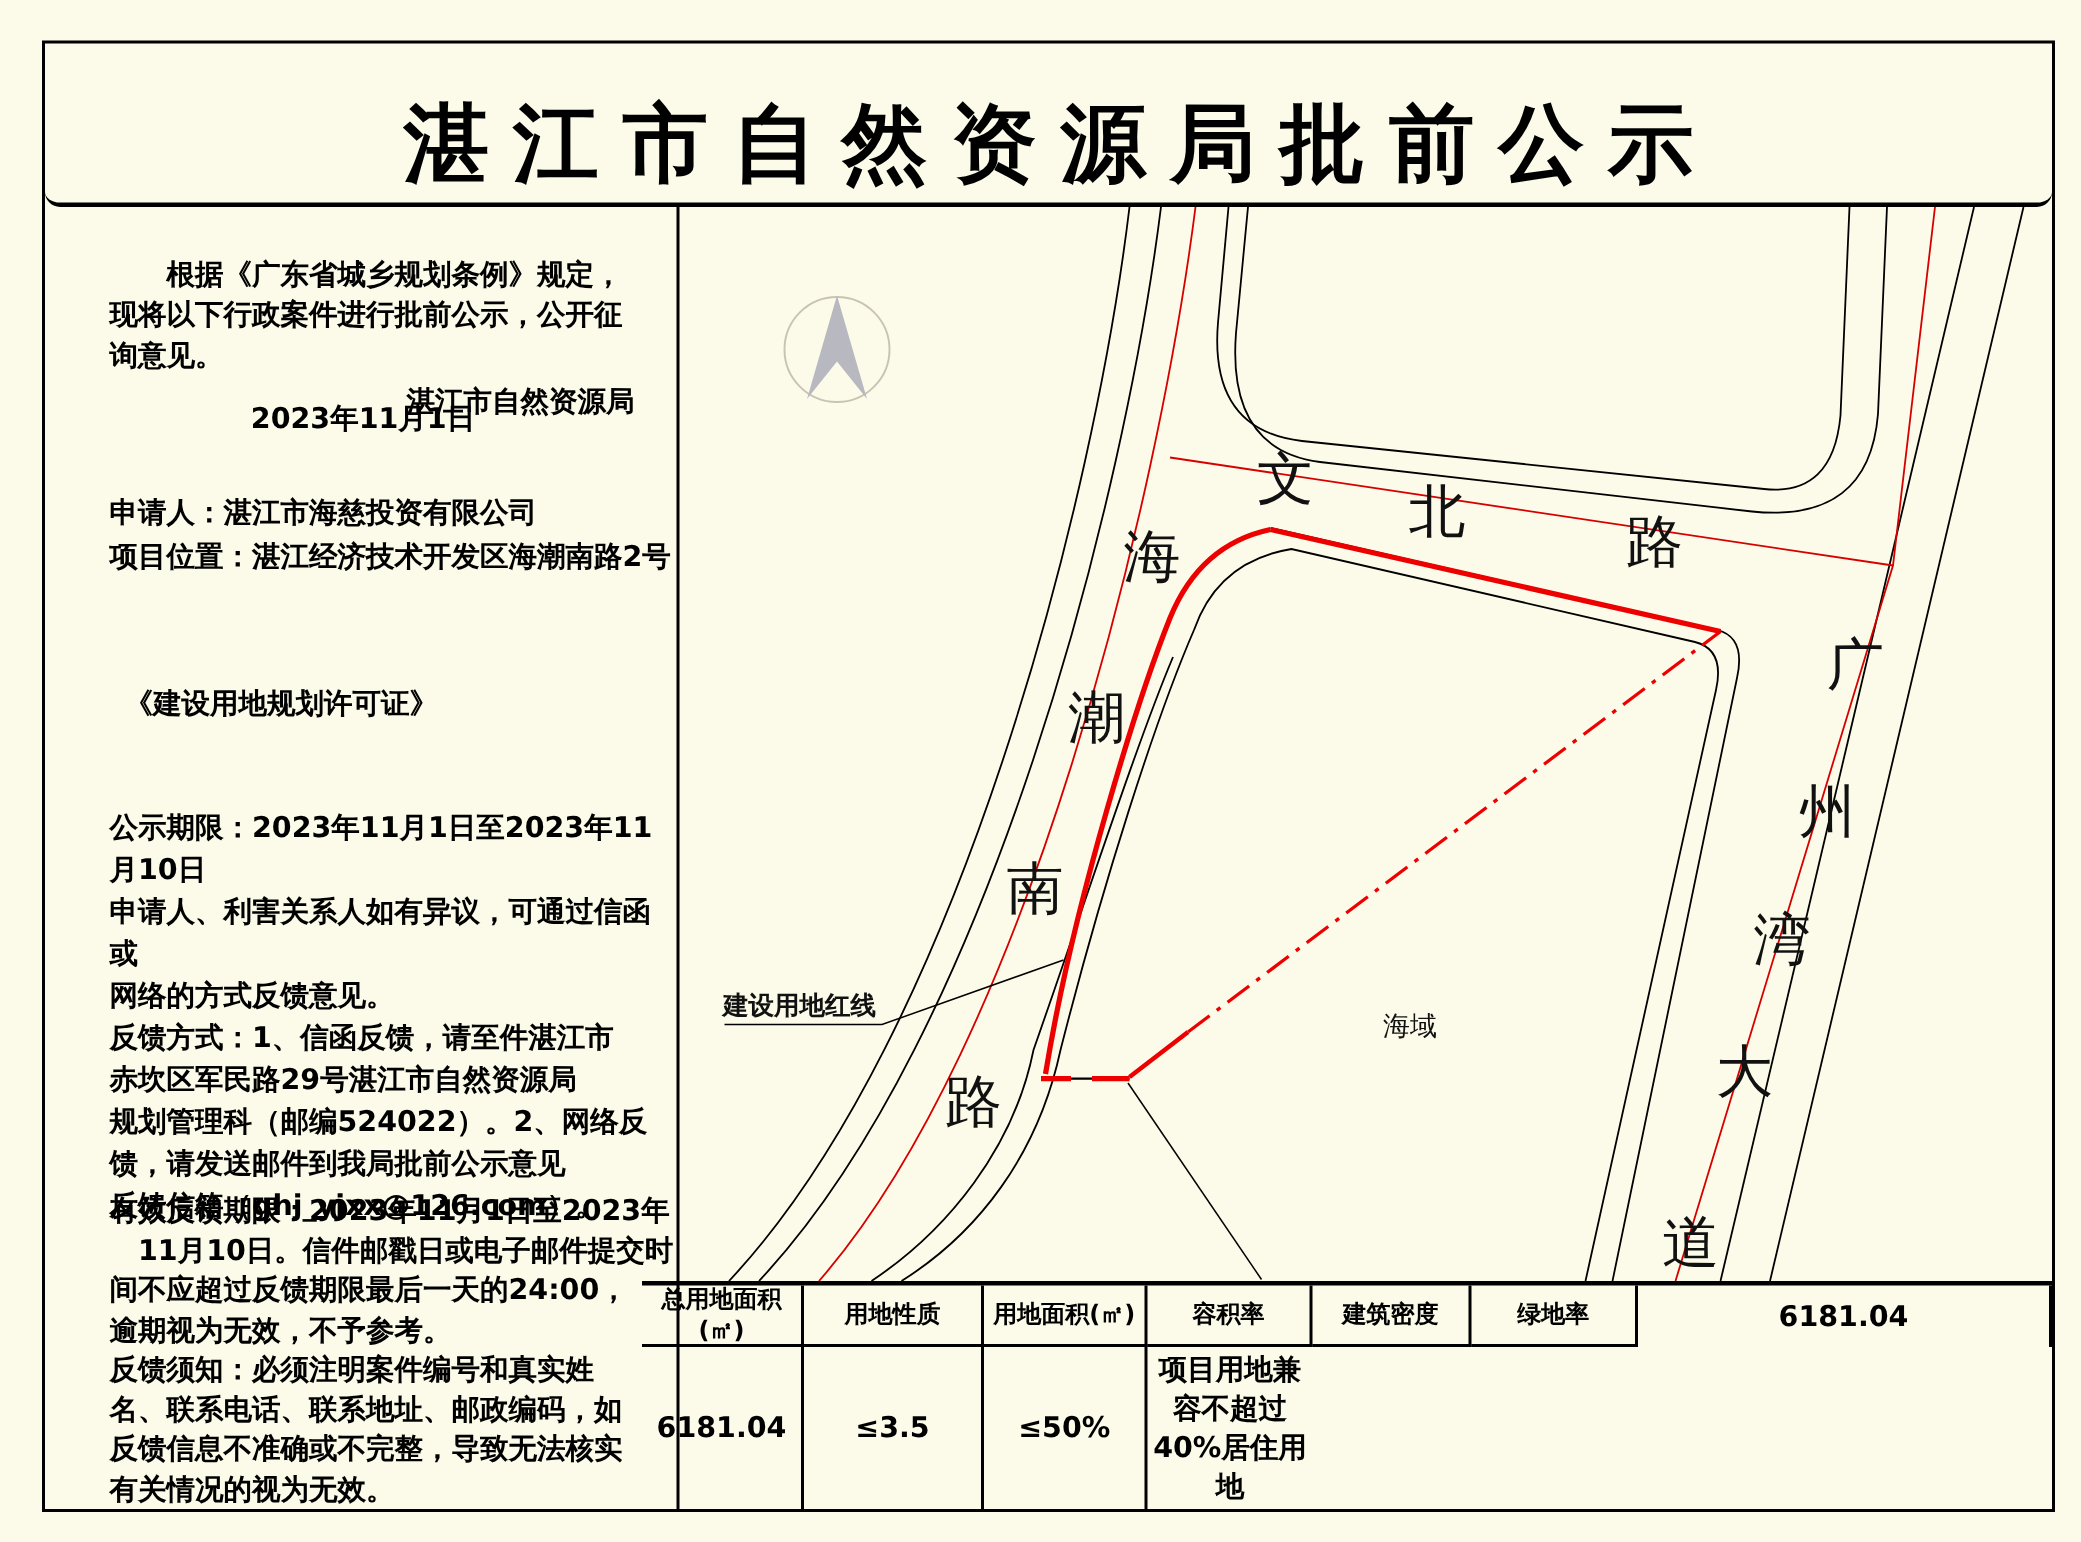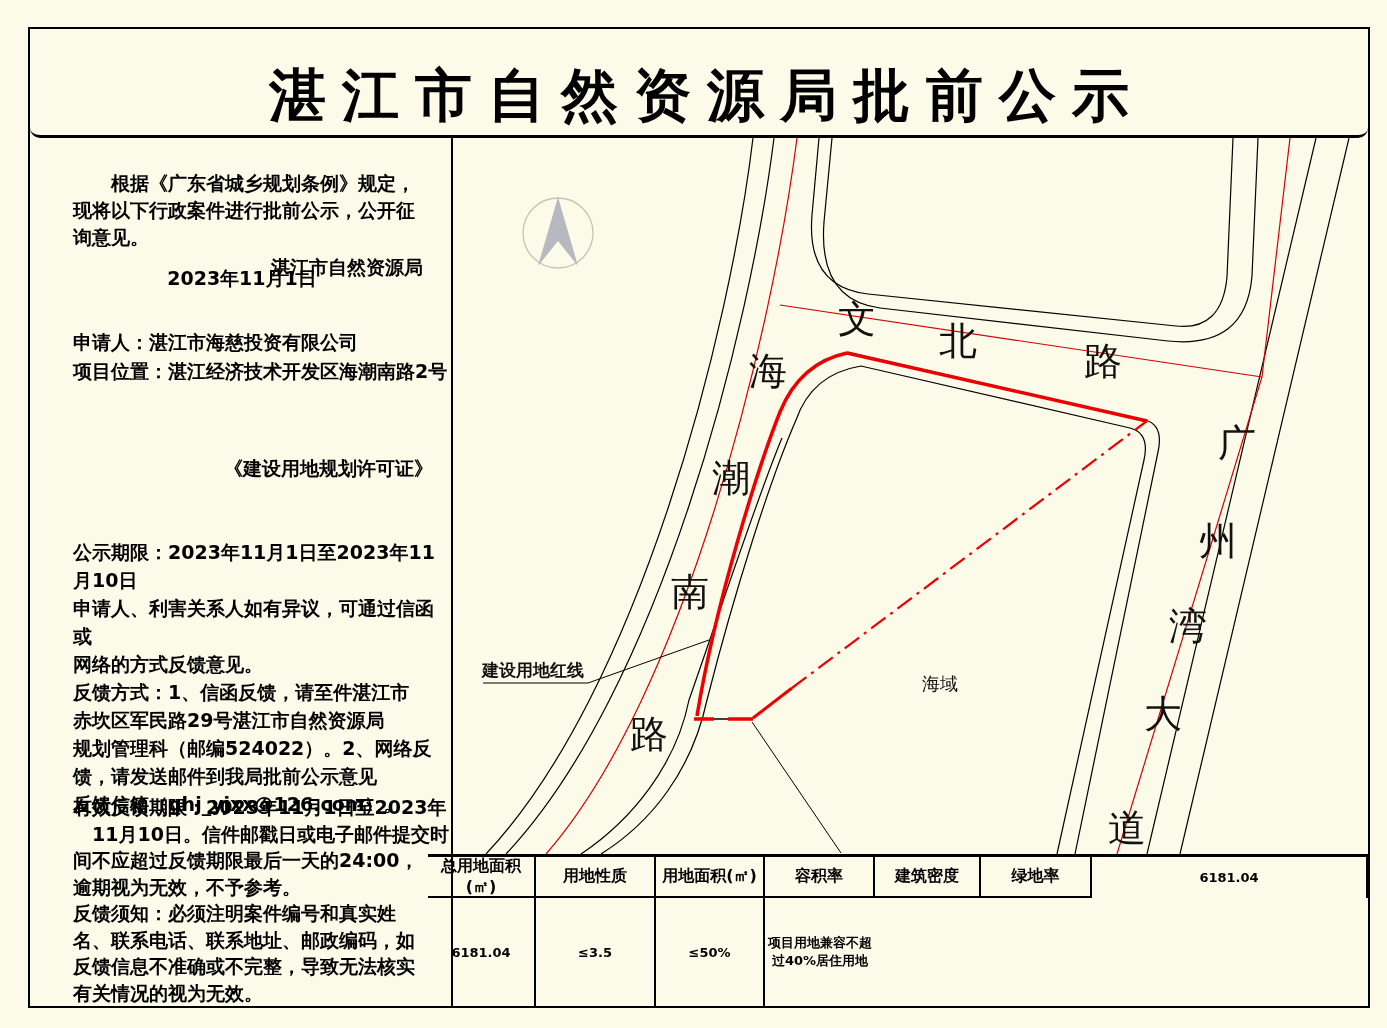--- a/index.html
+++ b/index.html
@@ -25,21 +25,21 @@
     position:absolute; left:0; top:109px; width:396px; height:868px;
     border-right:2px solid #000;
     margin-left:25px;
   }
   .lp { position:absolute; font-weight:bold; font-size:19px; white-space:pre-line; }
   .lp.intro   { left:18px; top:32px;  width:372px; line-height:27px; text-indent:2em; }
   .lp.issuer  { left:23px; top:117px; width:345px; text-align:right; }
   .lp.idate   { left:18px; top:128px; width:338px; text-align:center; }
   .lp.applicant { left:18px; top:190px; width:376px; line-height:29px; }
   .lp.content1  { left:18px; top:288px; width:376px; }
-  .lp.content2  { left:28px; top:318px; width:350px; text-align:right; }
+  .lp.content2  { left:28px; top:318px; width:350px; text-align:left; }
   .lp.notice  { left:18px; top:400px; width:378px; line-height:28px; }
   .lp.valid   { left:18px; top:656px; width:378px; line-height:26.5px; }
   .map-area { position:absolute; left:398px; top:109px; width:940px; height:716px; }
   .map-area svg { display:block; }
   svg text { font-family:"DejaVu Sans","Liberation Sans",sans-serif; fill:#111; }
   .road-char { font-size:38px; }
   .sea-char  { font-size:18px; }
   .redline-label { font-size:17px; font-weight:bold; }
   .info-table {
     position:absolute; left:398px; top:825px; width:940px; height:152px;
@@ -48,21 +48,21 @@
     grid-template-columns:108px 120px 109px 110px 106px 111px auto;
     grid-template-rows:41px auto;
   }
   .cell {
     border-right:2px solid #000;
     display:flex; align-items:center; justify-content:center;
     font-weight:bold; text-align:center;
   }
   .cell.lastcol { border-right:none; }
   .cell.th { border-bottom:2px solid #000; font-size:16px; }
-  .cell.td { font-size:13px; }
+  .cell.td { font-size:19px; }
 </style>
 </head>
 <body>
 
 <div class="frame">
 
   <div class="title-band">
     <div class="title">湛江市自然资源局批前公示</div>
   </div>
 

